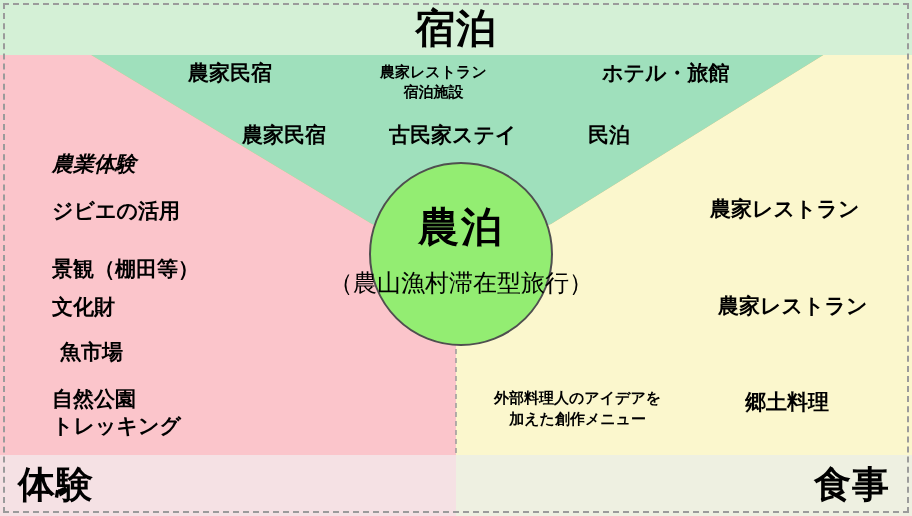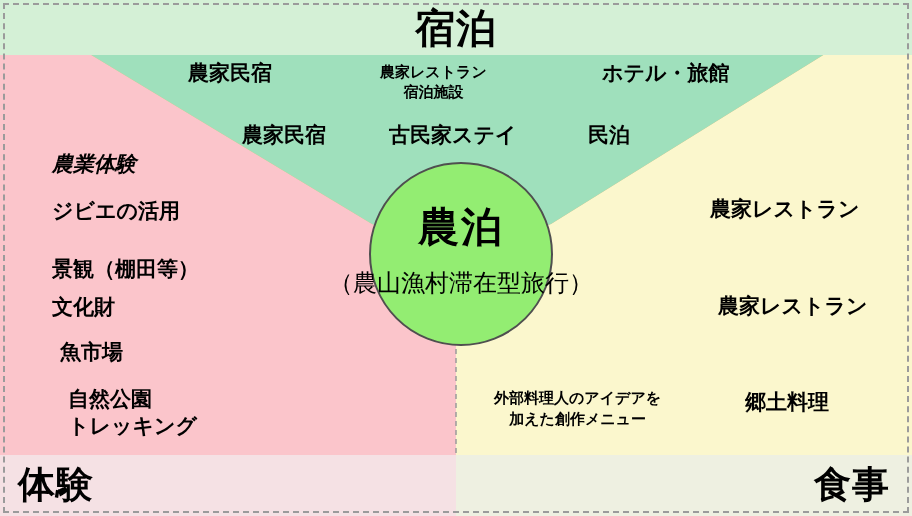--- a/index.html
+++ b/index.html
@@ -158,21 +158,21 @@
   .lbl-green-4 { left: 242px; top: 122px; font-size: 21px; line-height: 26px; }
   .lbl-green-5 { left: 389px; top: 122px; font-size: 21px; line-height: 26px; }
   .lbl-green-6 { left: 588px; top: 122px; font-size: 21px; line-height: 26px; }
 
   
   .lbl-pink-1 { left: 52px; top: 151px; font-size: 21px; line-height: 26px; font-style: italic; }
   .lbl-pink-2 { left: 52px; top: 198px; font-size: 21px; line-height: 26px; }
   .lbl-pink-3 { left: 52px; top: 256px; font-size: 21px; line-height: 26px; text-align: center; }
   .lbl-pink-4 { left: 52px; top: 294px; font-size: 21px; line-height: 26px; }
   .lbl-pink-5 { left: 52px; top: 339px; font-size: 21px; line-height: 26px; margin-left: 8px; }
-  .lbl-pink-6 { left: 52px; top: 386px; font-size: 21px; line-height: 27px; margin-left: 16px; }
+  .lbl-pink-6 { left: 52px; top: 386px; font-size: 21px; line-height: 27px; }
 
   
   .lbl-yellow-1 { left: 710px; top: 196px; font-size: 21px; line-height: 26px; }
   .lbl-yellow-2 { left: 718px; top: 293px; font-size: 21px; line-height: 26px; }
   .lbl-yellow-3 { left: 494px; top: 388px; font-size: 15px; line-height: 21px; text-align: center; }
   .lbl-yellow-4 { left: 745px; top: 389px; font-size: 21px; line-height: 26px; }
 </style>
 </head>
 <body>
 

